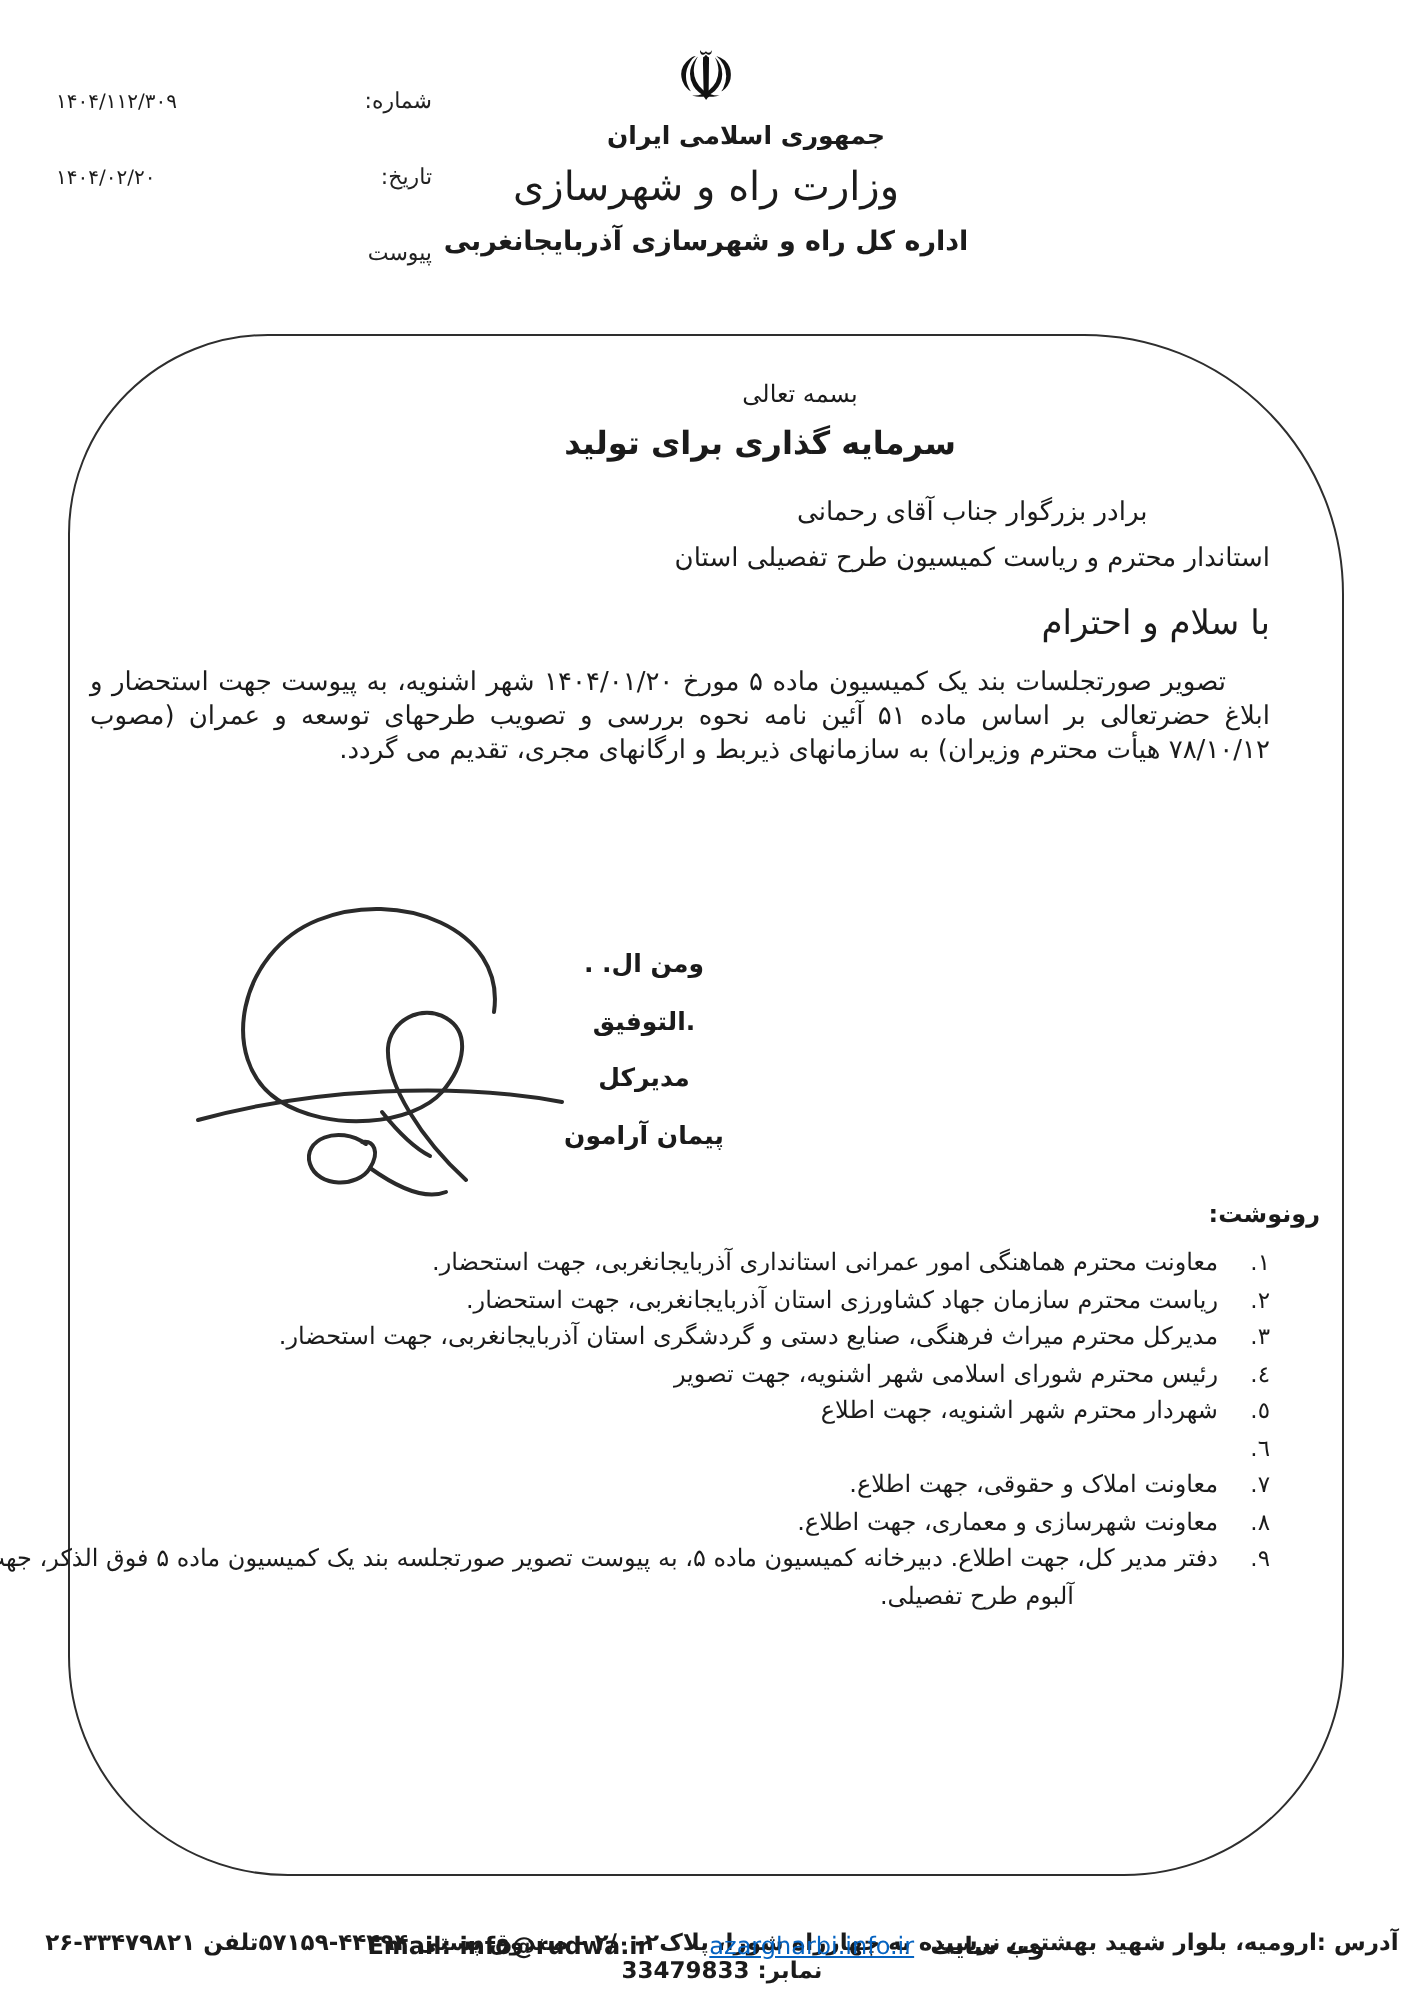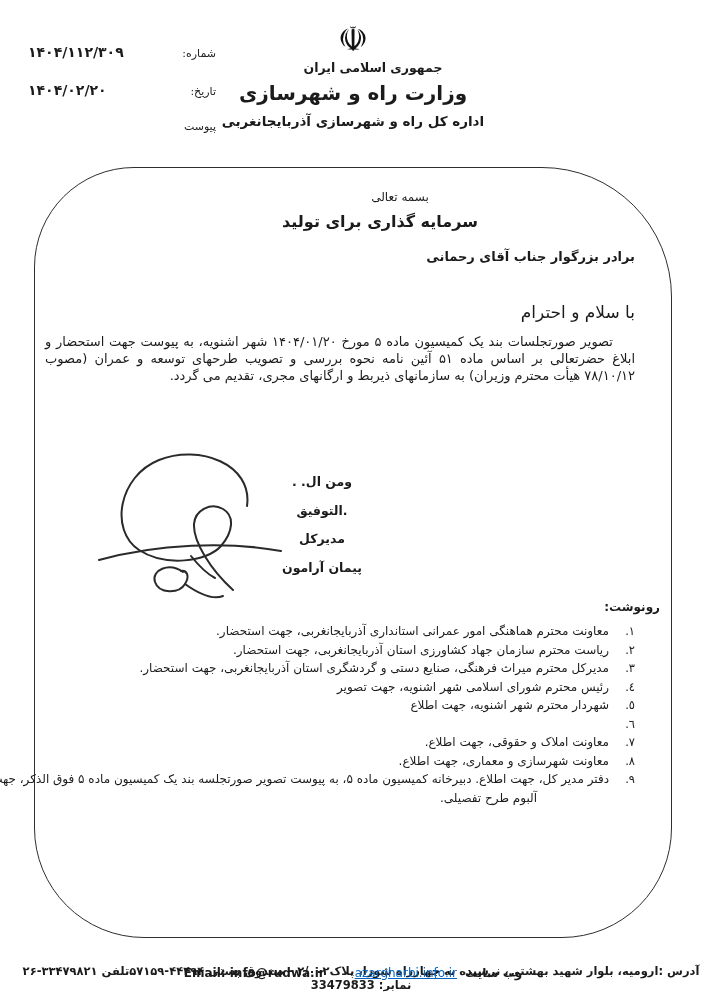--- a/index.html
+++ b/index.html
@@ -6,38 +6,38 @@
   html,body { background:#ffffff; }
   .page {
     position:relative; width:706px; height:1000px; background:#fff;
     font-family:"DejaVu Sans","Liberation Sans",sans-serif;
     color:#1b1b1b; direction:rtl; overflow:hidden;
   }
   
   .letterhead { position:absolute; top:20px; left:0; width:706px; text-align:center; }
   .emblem { font-size:34px; line-height:38px; color:#111; }
   .lh-country { font-size:12.5px; font-weight:700; margin-top:2px;margin-left:40px; }
-  .lh-ministry { font-size:20px; font-weight:700; margin-top:6px; }
+  .lh-ministry { font-size:20px; font-weight:400; margin-top:6px; }
   .lh-dept { font-size:13.5px; font-weight:700; margin-top:8px; }
   
   .meta { position:absolute; top:44px; left:28px; width:188px; direction:rtl; }
   .meta-row { display:flex; justify-content:space-between; align-items:baseline; height:38px; }
   .meta-label { font-size:11px; color:#222; }
-  .meta-value { font-size:14px; font-weight:700; direction:ltr; }
+  .meta-value { font-size:10px; font-weight:400; direction:ltr; }
   
   .letter-box {
     position:absolute; top:167px; left:34px; width:638px; height:771px;
     border:1.5px solid #2e2e2e;
     border-radius:100px 130px 110px 110px;
     background:transparent;
   }
   
   .besmellah { position:absolute; top:190px; left:0; width:800px; text-align:center; font-size:12px; }
   .slogan { position:absolute; top:212px; left:0; width:760px; text-align:center; font-size:16px; font-weight:700; }
-  .recipient { position:absolute; top:246px; right:71px; text-align:center; font-weight:700; font-size:13px; line-height:22.5px;margin-left:11px; }
+  .recipient { position:absolute; top:246px; right:71px; text-align:center; font-weight:400; font-size:13px; line-height:22.5px;margin-left:11px; }
   .salutation { position:absolute; top:302px; right:71px; font-size:17px; }
   .body-par {
     position:absolute; top:333px; left:45px; width:590px;
     font-size:13px; line-height:17px; text-align:justify; text-indent:22px;
   }
   
   .sig-svg { position:absolute; top:438px; left:95px; width:215px; height:165px; z-index:1; }
   .sig-text { position:absolute; top:468px; left:268px; width:108px; text-align:center;
               font-weight:700; font-size:12.5px; line-height:28.5px; z-index:2; }
   
@@ -84,20 +84,21 @@
     </div>
   </div>
 
   <div class="letter-box"></div>
 
   <div class="besmellah">بسمه تعالی</div>
   <div class="slogan">سرمایه گذاری برای تولید</div>
 
   <div class="recipient">
     <div>برادر بزرگوار جناب آقای رحمانی</div>
+    <div>استاندار محترم و ریاست کمیسیون طرح تفصیلی استان</div>
   </div>
 
   <div class="salutation">با سلام و احترام</div>
 
   <div class="body-par">تصویر صورتجلسات بند یک کمیسیون ماده ۵ مورخ ۱۴۰۴/۰۱/۲۰ شهر اشنویه، به پیوست جهت استحضار و ابلاغ حضرتعالی بر اساس ماده ۵۱ آئین نامه نحوه بررسی و تصویب طرحهای توسعه و عمران (مصوب ۷۸/۱۰/۱۲ هیأت محترم وزیران) به سازمانهای ذیربط و ارگانهای مجری، تقدیم می گردد.</div>
 
   <svg class="sig-svg" viewBox="0 0 215 165" fill="none" stroke="#2a2a2a" stroke-width="2" stroke-linecap="round">
     <path d="M152,68 C158,26 104,6 64,22 C24,38 14,92 44,112 C70,129 112,124 126,108 C138,94 140,78 128,71 C116,64 100,72 99,86 C98,104 116,132 138,152"></path>
     <path d="M4,122 C62,106 132,103 186,113"></path>
     <path d="M88,134 C74,124 56,132 60,144 C64,156 84,156 90,146 C95,138 92,132 86,133"></path>

